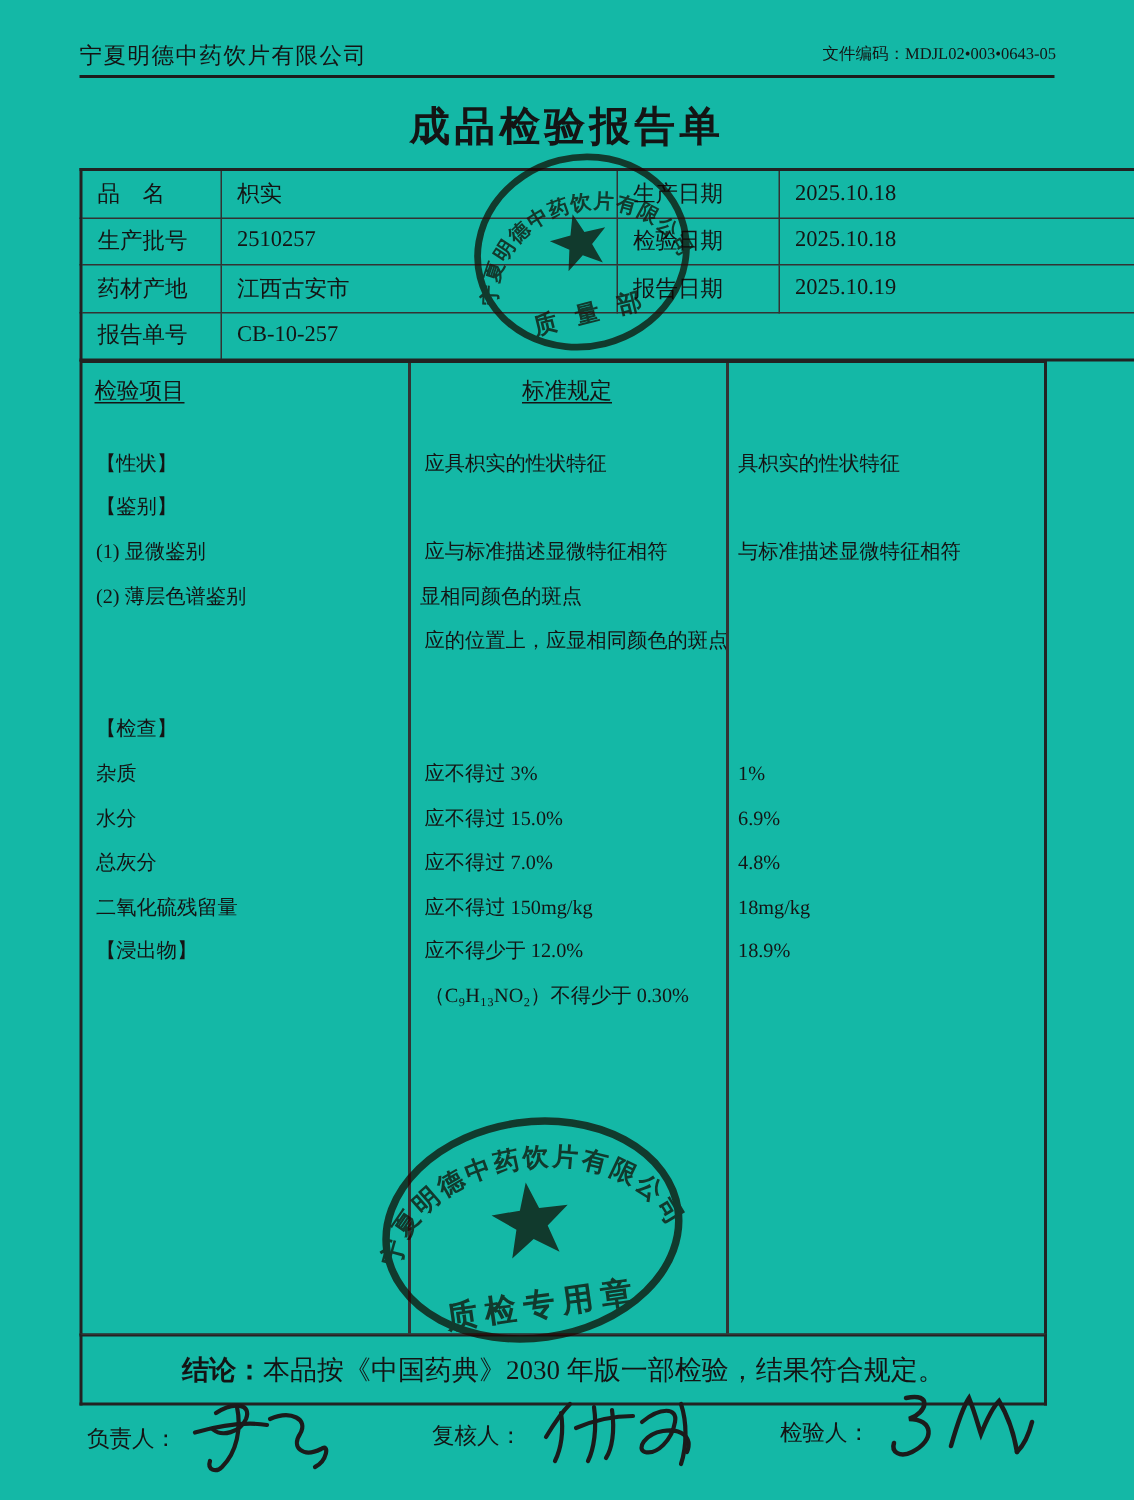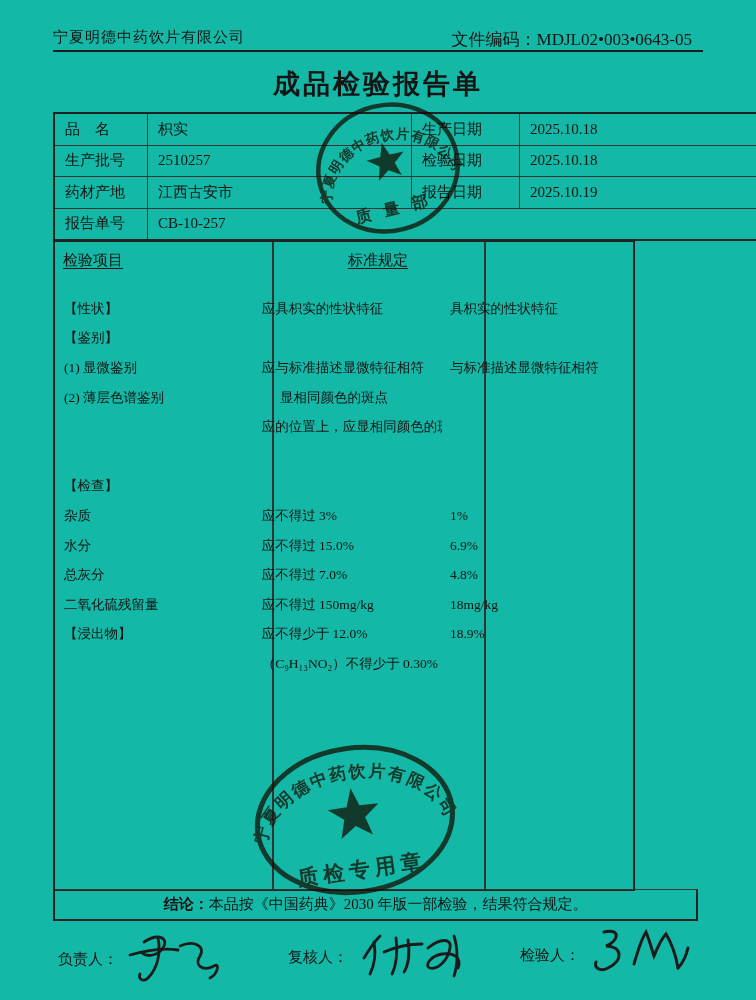--- a/index.html
+++ b/index.html
@@ -1,51 +1,51 @@
 <!DOCTYPE html>
 <html><head>
 <meta charset="utf-8">
 <style>
   html,body{margin:0;padding:0;background:#ffffff;}
   .page{position:relative;width:756px;height:1000px;background:#14b8a6;overflow:hidden;
         font-family:"Liberation Serif","DejaVu Serif",serif;color:#141414;}
   
   .hdr-company{position:absolute;left:53px;top:28px;font-size:15px;letter-spacing:1px;}
-  .hdr-code{position:absolute;right:64px;top:28px;font-size:17px;}
+  .hdr-code{position:absolute;right:52px;top:28px;font-size:11px;}
   .hdr-rule{position:absolute;left:53px;right:53px;top:50px;border-top:2px solid #1c1c1c;height:0;}
   
   .title{position:absolute;left:0;right:0;top:66px;text-align:center;
          font-size:27px;font-weight:bold;letter-spacing:3px;}
   
   table.info{position:absolute;left:53px;top:112px;width:645px;border-collapse:collapse;
              table-layout:fixed;border:2px solid #222;box-sizing:border-box;}
   table.info td{border:1.5px solid #333;height:30.5px;font-size:15px;padding:0 10px;
                 white-space:pre;overflow:hidden;}
   td.lab{width:72px;padding:0 7px;}
   td.val{width:243px;}
   td.lab2{width:87px;}
   td.val2{width:243px;}
   
-  .main{position:absolute;left:53px;top:240px;width:582px;height:651px;
+  .main{position:absolute;left:53px;top:240px;width:645px;height:651px;
         border:2px solid #222;box-sizing:border-box;padding-left:48px;}
   .vdiv{position:absolute;top:0;bottom:0;width:1.5px;background:#333;}
   .vdiv1{left:217px;} .vdiv2{left:429px;}
   .mh{position:absolute;top:9px;font-size:15px;text-decoration:underline;text-underline-offset:3px;}
   .mh1{left:8px;}
   .mh2{left:217px;width:212px;text-align:center;}
   .mh3{left:429px;width:212px;text-align:center;}
   .lines{position:absolute;left:0;right:0;top:52px;}
   .trow{display:flex;height:29.6px;align-items:center;font-size:13.5px;}
   .trow .c1{width:217px;padding-left:9px;box-sizing:border-box;white-space:pre;overflow:hidden;}
   .trow .c2{width:212px;padding-left:11px;box-sizing:border-box;white-space:pre;overflow:hidden;}
   .trow .c3{width:212px;padding-left:8px;box-sizing:border-box;white-space:pre;overflow:hidden;}
   
-  .concl{position:absolute;left:53px;top:889px;width:645px;height:32px;border:2px solid #222;
+  .concl{position:absolute;left:53px;top:889px;width:645px;height:48px;border:2px solid #222;
          border-top:1.5px solid #333;box-sizing:border-box;display:flex;align-items:center;
-         justify-content:center;font-size:15px;}
+         justify-content:center;font-size:18px;}
   .concl .blab{font-weight:bold;}
   
   .sig-label{position:absolute;font-size:15px;}
   .sigl1{left:58px;top:950px;} .sigl2{left:288px;top:948px;} .sigl3{left:520px;top:946px;}
   .sig-svg{position:absolute;}
   .sig1{left:118px;top:928px;} .sig2{left:350px;top:924px;} .sig3{left:582px;top:920px;}
   
   .stamp{position:absolute;pointer-events:none;mix-blend-mode:multiply;opacity:0.88;}
   .stamp-top{left:310px;top:98px;transform:rotate(-14deg);}
   .stamp-bottom{left:250px;top:743px;transform:rotate(-8deg);}

